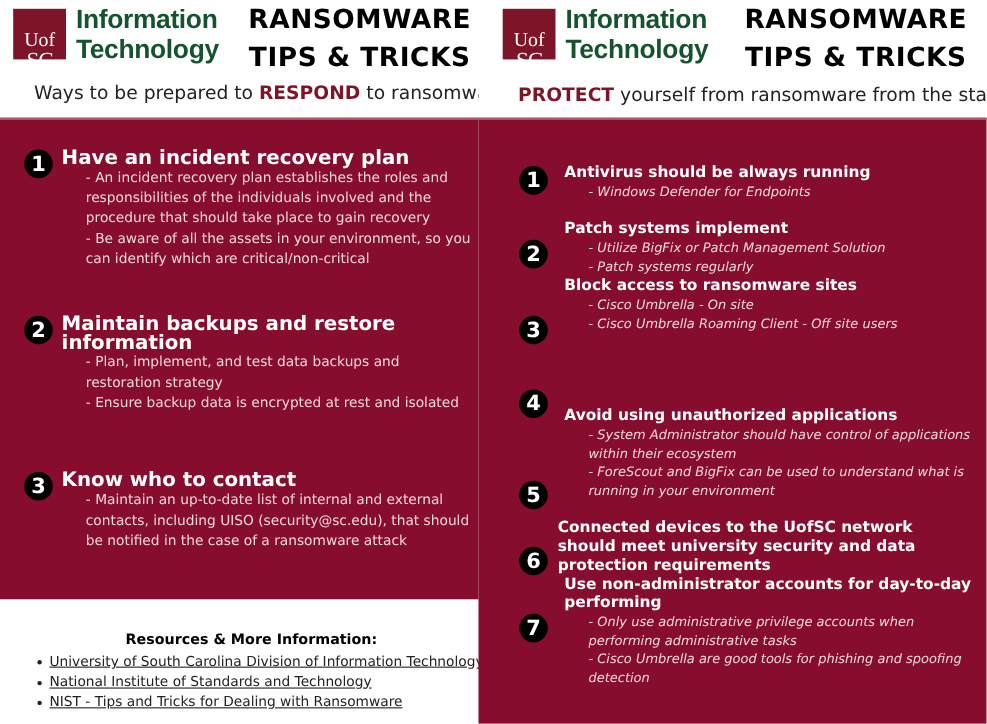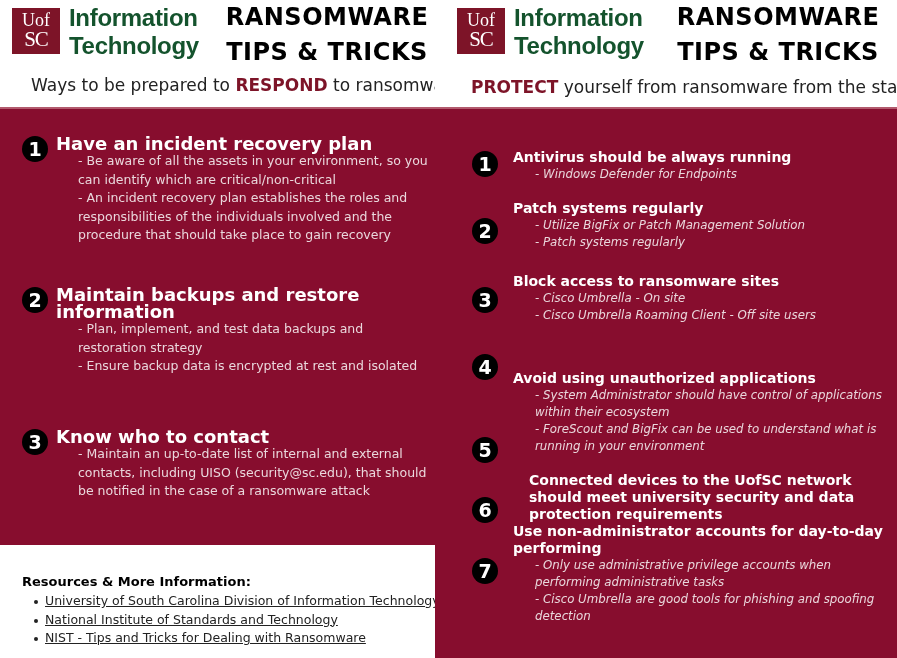--- a/index.html
+++ b/index.html
@@ -5,21 +5,21 @@
   * { box-sizing: border-box; margin: 0; padding: 0; }
   html, body { width: 897px; height: 658px; overflow: hidden; background: #ffffff; }
   body { position: relative; font-family: "DejaVu Sans", "Liberation Sans", sans-serif; color: #111; }
 
   .panel { position: absolute; top: 0; height: 658px; }
   .panel-left { left: 0; width: 435px; }
   .panel-right { left: 435px; width: 462px; }
 
   .header { position: absolute; top: 0; left: 0; right: 0; height: 107px; background: #fff; }
   .logo-box { position: absolute; top: 8px; width: 48px; height: 46px; background: #7d1428; color: #fff;
-              font-family: "Liberation Serif", "DejaVu Serif", serif; line-height: 19px; text-align: center; padding-top: 3px; }
+              font-family: "Liberation Serif", "DejaVu Serif", serif; line-height: 19px; text-align: center; padding-top: 19px; }
   .logo-box .l1 { font-size: 18px; display: block; }
   .logo-box .l2 { font-size: 21px; display: block; letter-spacing: -1px; }
   .brand { position: absolute; top: 4px; font-family: "Liberation Sans", sans-serif; font-weight: bold; font-size: 24px; line-height: 28px; color: #14532d; letter-spacing: -0.3px; }
   .title { position: absolute; top: 0; font-family: "DejaVu Sans", sans-serif; font-weight: bold; font-size: 24px; line-height: 35px; color: #000; text-align: center; letter-spacing: 0.5px; }
   .subtitle { position: absolute; top: 75px; font-size: 17px; color: #222; white-space: nowrap; font-family: "DejaVu Sans", sans-serif; }
   .subtitle .emph { color: #7d1428; font-weight: bold; }
 
   .red { position: absolute; left: 0; right: 0; top: 107px; background: #870d2e; border-top: 2px solid #b25a6d; }
   .panel-left .red { height: 438px; }
   .panel-right .red { bottom: 0; }
@@ -27,21 +27,21 @@
   .num { position: absolute; width: 26px; height: 26px; border-radius: 50%; background: #000; color: #fff;
          font-weight: bold; font-size: 19px; line-height: 26px; text-align: center; font-family: "DejaVu Sans", sans-serif; }
 
   .item { position: absolute; color: #fff; }
   .item .head { font-weight: bold; font-size: 18px; line-height: 17px; color: #fff; font-family: "DejaVu Sans", sans-serif; }
   .item .sub { font-size: 12.5px; line-height: 18.5px; color: #ead7dc; padding-left: 22px; font-family: "DejaVu Sans", sans-serif; }
   .panel-right .item .head { font-size: 14px; }
   .panel-right .item .sub { font-size: 11.8px; line-height: 17px; font-style: italic; }
 
   .resources { position: absolute; left: 0; width: 435px; top: 545px; height: 113px; background: #fff; padding: 28px 0 0 22px; }
-  .resources .rh { font-weight: bold; font-size: 13px; color: #000; line-height: 17px; font-family: "DejaVu Sans", sans-serif; }
+  .resources .rh { font-weight: bold; font-size: 13px; color: #000; line-height: 17px; font-family: "DejaVu Sans", sans-serif; text-align: center; }
   .resources ul { list-style: none; margin-left: 12px; margin-top: 2px; }
   .resources li { font-size: 12.5px; line-height: 18.5px; color: #222; position: relative; padding-left: 11px; font-family: "DejaVu Sans", sans-serif; white-space: nowrap; }
   .resources li::before { content: ""; position: absolute; left: 0; top: 8px; width: 4px; height: 4px; border-radius: 50%; background: #222; }
   .resources a { color: #222; text-decoration: underline; }
 </style>
 </head>
 <body>
 
 <div class="panel panel-left">
   <div class="header">
@@ -57,22 +57,22 @@
       <div>RANSOMWARE</div>
       <div>TIPS &amp; TRICKS</div>
     </div>
     <div class="subtitle" style="left:31px;"><span>Ways to be prepared to </span><span class="emph">RESPOND</span><span> to ransomware:</span></div>
   </div>
 
   <div class="red">
     <div class="num" style="left:22px; top:27px;">1</div>
     <div class="item" style="left:56px; top:26px; width:375px;">
       <div class="head">Have an incident recovery plan</div>
+      <div class="sub">- An incident recovery plan establishes the roles and responsibilities of the individuals involved and the procedure that should take place to gain recovery</div>
       <div class="sub">- Be aware of all the assets in your environment, so you can identify which are critical/non-critical</div>
-      <div class="sub">- An incident recovery plan establishes the roles and responsibilities of the individuals involved and the procedure that should take place to gain recovery</div>
     </div>
 
     <div class="num" style="left:22px; top:178px;">2</div>
     <div class="item" style="left:56px; top:177px; width:375px;">
       <div class="head">Maintain backups and restore information</div>
       <div class="sub">- Plan, implement, and test data backups and restoration strategy</div>
       <div class="sub">- Ensure backup data is encrypted at rest and isolated</div>
     </div>
 
     <div class="num" style="left:22px; top:320px;">3</div>
@@ -116,35 +116,35 @@
     <div class="num" style="left:37px; top:245px;">4</div>
     <div class="num" style="left:37px; top:328px;">5</div>
     <div class="num" style="left:37px; top:388px;">6</div>
     <div class="num" style="left:37px; top:449px;">7</div>
 
     <div class="item" style="left:78px; top:40px; width:380px;">
       <div class="head">Antivirus should be always running</div>
       <div class="sub">- Windows Defender for Endpoints</div>
     </div>
     <div class="item" style="left:78px; top:91px; width:380px;">
-      <div class="head">Patch systems regularly</div>
+      <div class="head">Patch systems implement</div>
       <div class="sub">- Utilize BigFix or Patch Management Solution</div>
       <div class="sub">- Patch systems regularly</div>
     </div>
-    <div class="item" style="left:78px; top:164px; width:380px;">
+    <div class="item" style="left:78px; top:143px; width:380px;">
       <div class="head">Block access to ransomware sites</div>
       <div class="sub">- Cisco Umbrella - On site</div>
       <div class="sub">- Cisco Umbrella Roaming Client - Off site users</div>
     </div>
     <div class="item" style="left:78px; top:261px; width:380px;">
       <div class="head">Avoid using unauthorized applications</div>
       <div class="sub">- System Administrator should have control of applications within their ecosystem</div>
       <div class="sub">- ForeScout and BigFix can be used to understand what is running in your environment</div>
     </div>
-    <div class="item" style="left:94px; top:363px; width:360px;">
+    <div class="item" style="left:72px; top:363px; width:360px;">
       <div class="head">Connected devices to the UofSC network should meet university security and data protection requirements</div>
     </div>
     <div class="item" style="left:78px; top:414px; width:380px;">
       <div class="head">Use non-administrator accounts for day-to-day performing</div>
       <div class="sub">- Only use administrative privilege accounts when performing administrative tasks</div>
     </div>
     <div class="item" style="left:78px; top:482px; width:380px;">
       <div class="sub">- Cisco Umbrella are good tools for phishing and spoofing detection</div>
     </div>
   </div>

